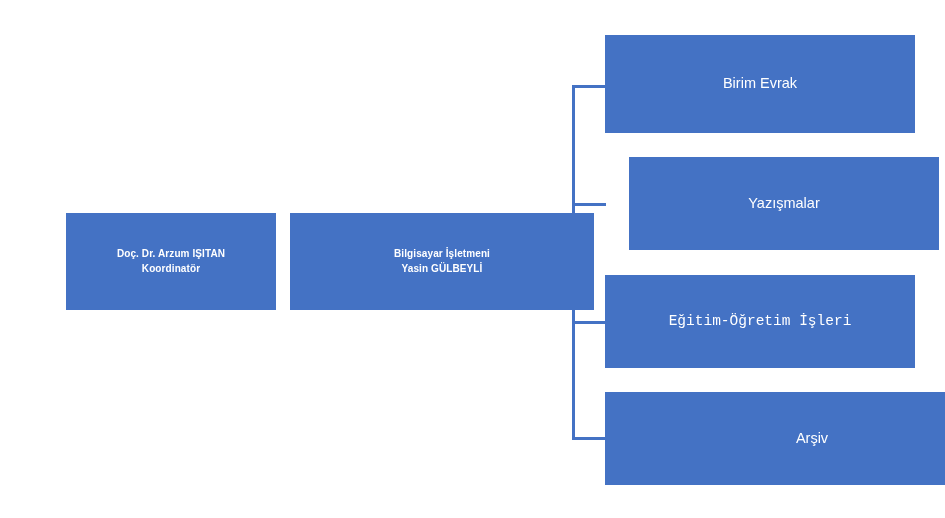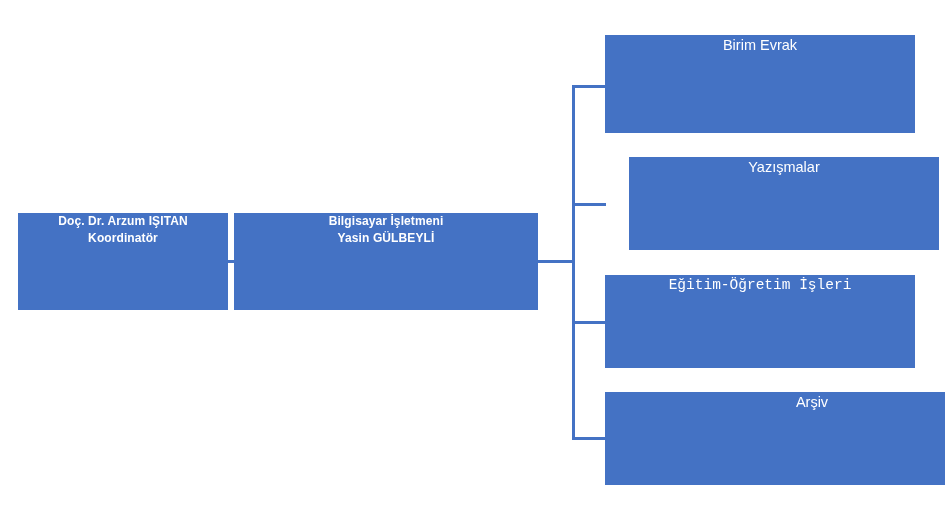--- a/index.html
+++ b/index.html
@@ -19,46 +19,47 @@
     height: 518px;
     background: #ffffff;
   }
   .node {
     position: absolute;
     background: #4472C4;
     color: #ffffff;
     display: flex;
     flex-direction: column;
     align-items: center;
-    justify-content: flex-start;
+    justify-content: center;
     text-align: center;
     box-sizing: border-box;
     line-height: 1.45;
   }
   .node .line {
     display: block;
     white-space: nowrap;
   }
   
   .node.lead {
     font-weight: bold;
-    font-size: 12px;
+    font-size: 10px;
     letter-spacing: 0.1px;
+    margin-left: 48px;
   }
   
   .node.leaf {
     font-weight: normal;
     font-size: 14.5px;
   }
   
   #node-coordinator {
     left: 18px;  top: 213px;  width: 210px; height: 97px;
   }
   #node-operator {
-    left: 234px; top: 213px;  width: 304px; height: 97px;
+    left: 242px; top: 213px;  width: 304px; height: 97px;
   }
   #node-leaf-0 { left: 605px; top: 35px;  width: 310px; height: 98px; }
   #node-leaf-1 { left: 605px; top: 157px; width: 310px; height: 93px; margin-left: 24px; }
   #node-leaf-2 { left: 605px; top: 275px; width: 310px; height: 93px; font-family: Liberation Mono, monospace; }
   #node-leaf-3 { left: 605px; top: 392px; width: 370px; height: 93px; padding-left: 44px; }
 
   
   .conn {
     position: absolute;
     background: #4472C4;

